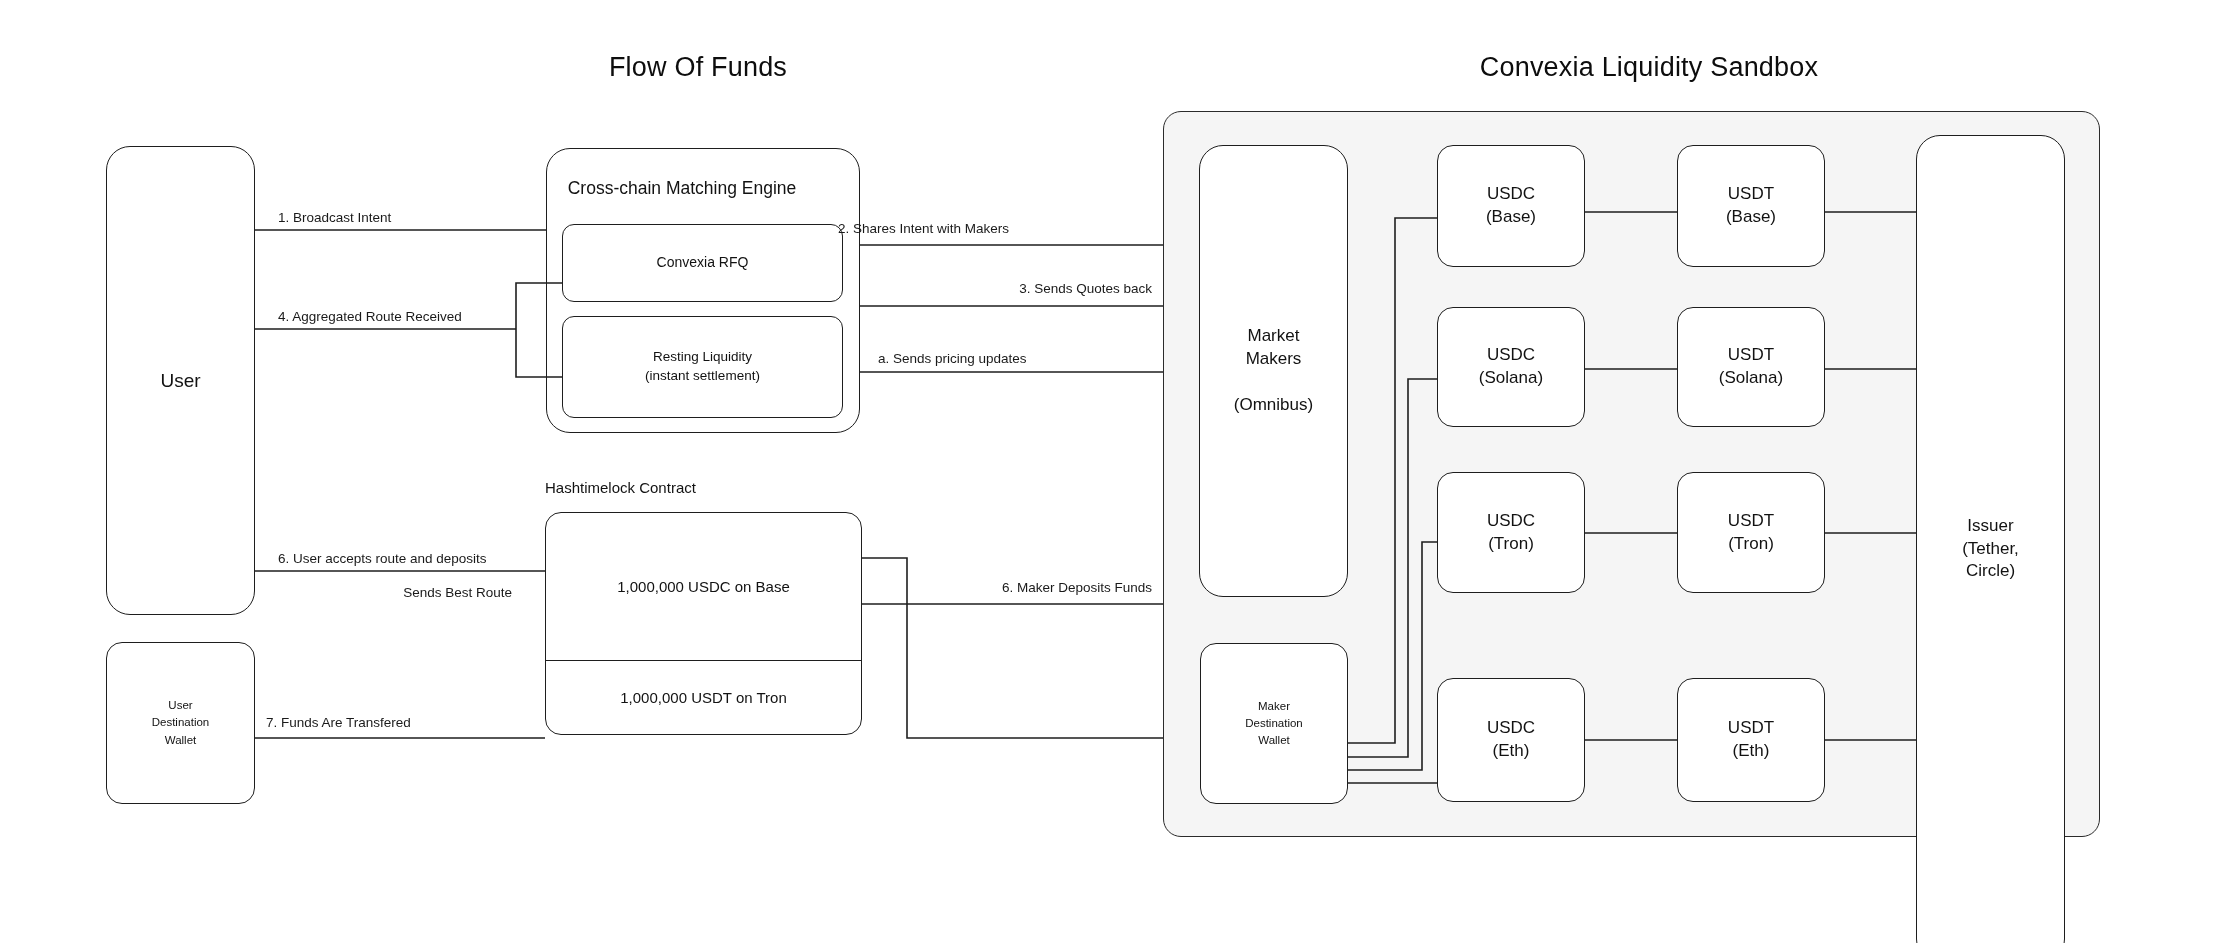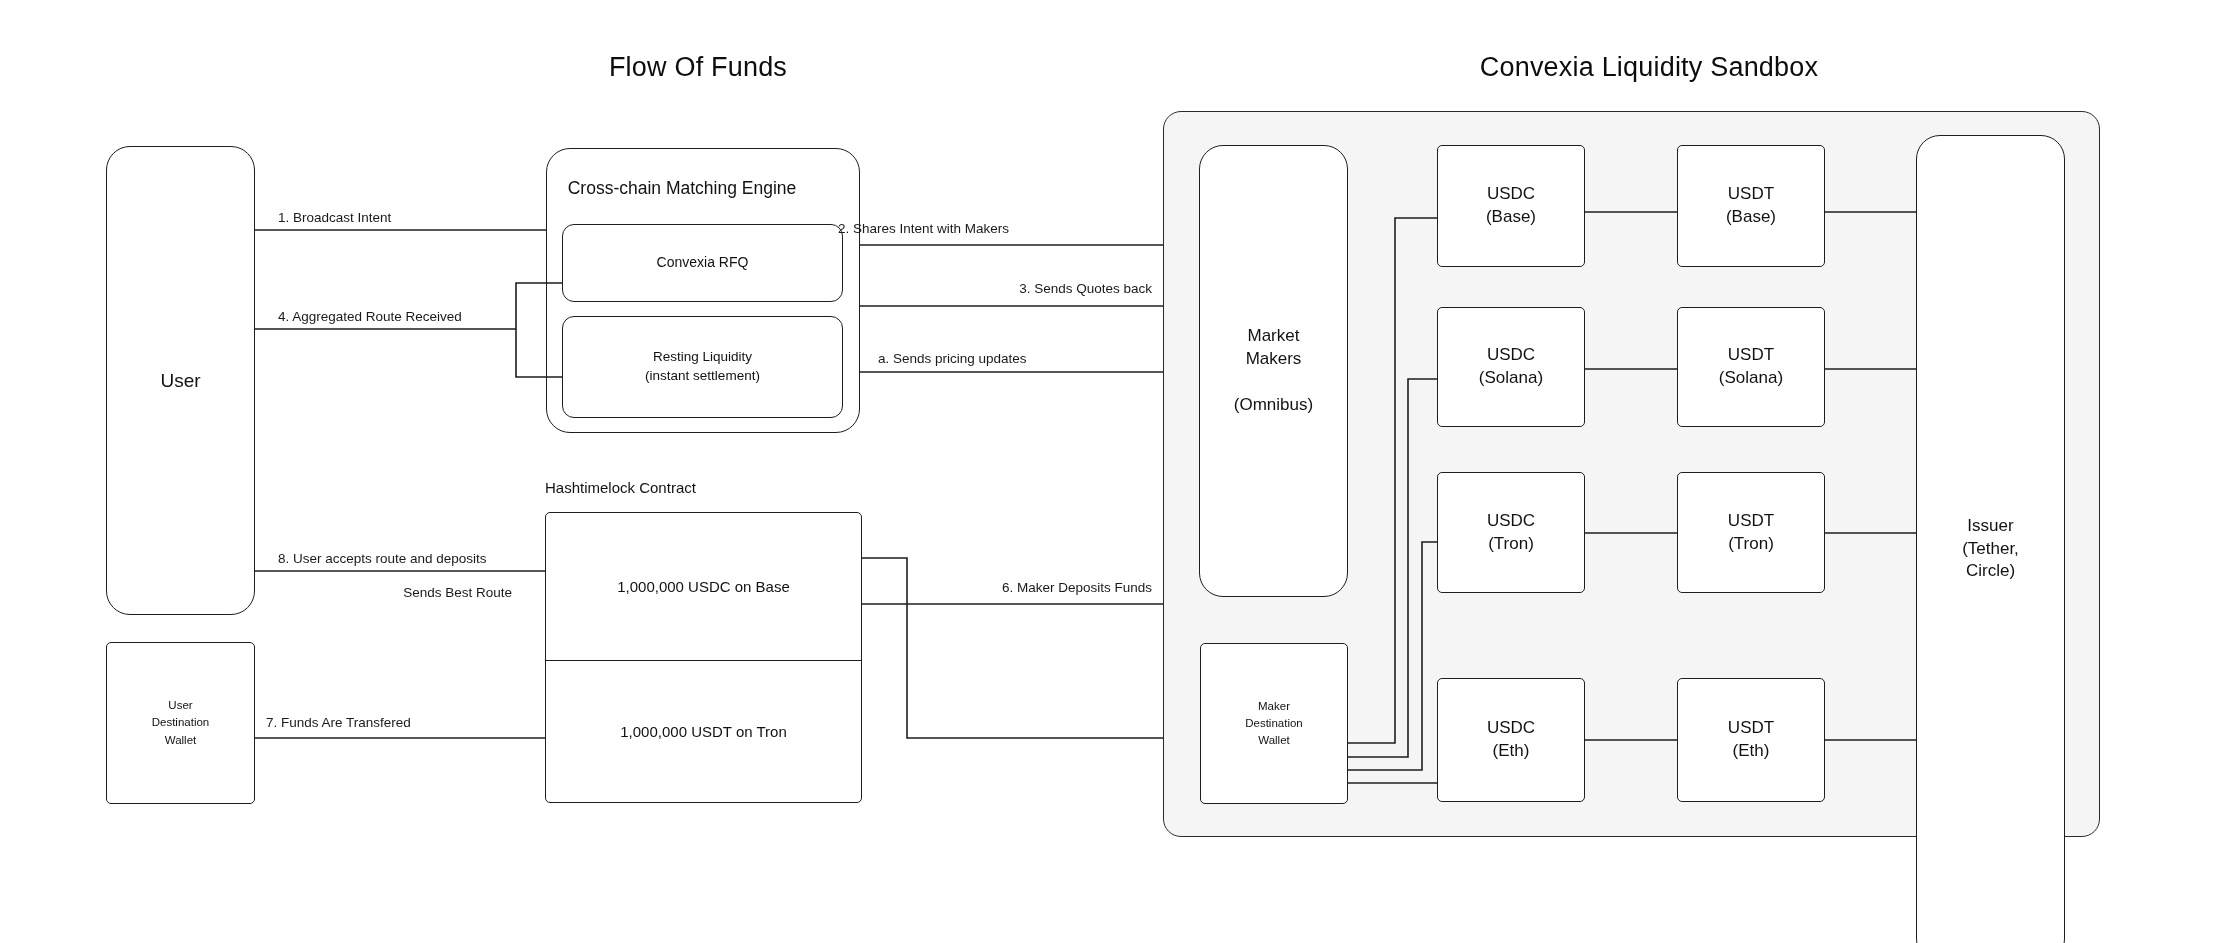--- a/index.html
+++ b/index.html
@@ -12,21 +12,21 @@
   body{font-family:"Liberation Sans","DejaVu Sans",sans-serif;color:var(--text);}
   #canvas{position:relative;width:2225px;height:943px;background:var(--bg);overflow:hidden;}
 
   .title{
     position:absolute;top:52px;width:600px;text-align:center;
     font-size:27px;font-weight:500;letter-spacing:.2px;color:#0d0d0d;
   }
 
   .box{
     position:absolute;box-sizing:border-box;background:#fff;
-    border:1.6px solid var(--stroke);border-radius:5px;
+    border:1.6px solid var(--stroke);border-radius:16px;
     display:flex;align-items:center;justify-content:center;
     text-align:center;white-space:pre-line;z-index:3;
   }
   .box.tall{border-radius:24px;}
   .box.transparent{background:transparent;}
 
   .lbl-lg{font-size:19px;}
   .lbl-md{font-size:17px;line-height:1.35;}
   .lbl-sm{font-size:13.5px;line-height:1.4;}
   .lbl-xs{font-size:11.5px;line-height:1.5;}
@@ -94,32 +94,32 @@
 Destination
 Wallet</div>
 
   <div class="box tall transparent" style="left:546px;top:148px;width:314px;height:285px;"></div>
   <div class="me-title" style="left:546px;top:178px;width:272px;">Cross-chain Matching Engine</div>
   <div class="box lbl-sm" style="left:562px;top:224px;width:281px;height:78px;border-radius:12px;font-size:14px;">Convexia RFQ</div>
   <div class="box lbl-sm" style="left:562px;top:316px;width:281px;height:102px;border-radius:12px;">Resting Liquidity
 (instant settlement)</div>
 
   <div class="floating-title" style="left:545px;top:479px;width:317px;">Hashtimelock Contract</div>
-  <div class="box" style="left:545px;top:512px;width:317px;height:291px;text-decoration:underline;">
+  <div class="box" style="left:545px;top:512px;width:317px;height:223px;text-decoration:underline;">
     <div class="htl-divider" style="top:147px;"></div>
     <div class="htl-cell" style="top:0;height:147px;">1,000,000 USDC on Base</div>
     <div class="htl-cell" style="top:147px;bottom:0;">1,000,000 USDT on Tron</div>
   </div>
 
   <div class="edge-label" style="left:278px;top:210px;">1. Broadcast Intent</div>
   <div class="edge-label" style="left:278px;top:309px;">4. Aggregated Route Received</div>
   <div class="edge-label" style="left:838px;top:221px;">2. Shares Intent with Makers</div>
   <div class="edge-label" style="right:1073px;top:281px;">3. Sends Quotes back</div>
   <div class="edge-label" style="left:878px;top:351px;">a. Sends pricing updates</div>
-  <div class="edge-label" style="left:278px;top:551px;">8. User accepts route and deposits</div>
+  <div class="edge-label" style="left:278px;top:551px;">6. User accepts route and deposits</div>
   <div class="edge-label" style="right:1713px;top:585px;">Sends Best Route</div>
   <div class="edge-label" style="right:1073px;top:580px;">6. Maker Deposits Funds</div>
   <div class="edge-label" style="left:266px;top:715px;">7. Funds Are Transfered</div>
 
   <div class="box tall lbl-md" style="left:1199px;top:145px;width:149px;height:452px;">Market
 Makers
 
 (Omnibus)</div>
 
   <div class="box lbl-xs" style="left:1200px;top:643px;width:148px;height:161px;">Maker

